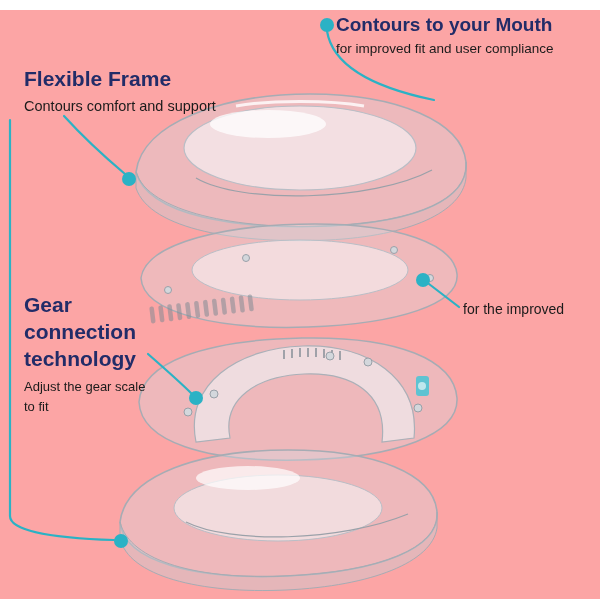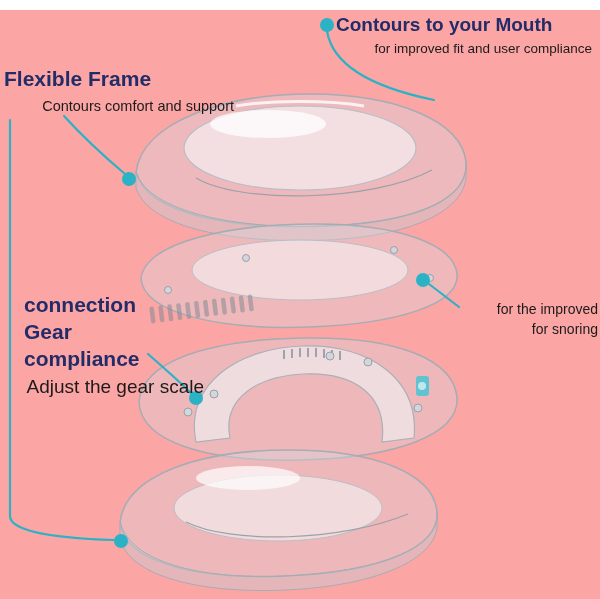--- a/index.html
+++ b/index.html
@@ -4,30 +4,30 @@
 <style>
   html,body{margin:0;padding:0;background:#ffffff;}
   .stage{
     position:relative;width:600px;height:599px;background:#fca5a5;overflow:hidden;
     font-family:Liberation Sans, sans-serif;
     margin-top:10px;
   }
   .stage svg{position:absolute;left:0;top:0;}
   .callout{position:absolute;}
   .callout-title{color:var(--navy);font-weight:700;}
-  .callout-sub{color:var(--body);font-weight:400;text-align:right;}
+  .callout-sub{color:var(--body);font-weight:400;}
   .c-contours{left:336px;top:3px;width:256px;}
   .c-contours .callout-title{font-size:19px;line-height:24px;}
   .c-contours .callout-sub{font-size:13.5px;line-height:17px;margin-top:3px;}
-  .c-flexible{left:4px;top:56px;width:230px;}
+  .c-flexible{left:24px;top:56px;width:230px;}
   .c-flexible .callout-title{font-size:21px;line-height:26px;}
   .c-flexible .callout-sub{font-size:14.5px;line-height:19px;margin-top:5px;}
   .c-gear{left:24px;top:281px;width:180px;}
   .c-gear .callout-title{font-size:21px;line-height:27px;}
-  .c-gear .callout-sub{font-size:19px;line-height:20px;margin-top:5px;}
+  .c-gear .callout-sub{font-size:13px;line-height:20px;margin-top:5px;}
   .c-micro{left:463px;top:283px;width:135px;}
   .c-micro .callout-title{font-size:21px;line-height:27px;}
   .c-micro .callout-sub{font-size:14px;line-height:20px;margin-top:6px;}
   .callout-line{stroke:var(--accent);stroke-width:2.2;fill:none;stroke-linecap:round;}
   .callout-dot{fill:var(--accent);}
 </style>
 </head>
 <body>
 
 <div class="stage">
@@ -128,31 +128,31 @@
     <div class="callout-sub">for improved fit and user compliance</div>
   </div>
 
   <div class="callout c-flexible">
     <div class="callout-title">Flexible Frame</div>
     <div class="callout-sub">Contours comfort and support</div>
   </div>
 
   <div class="callout c-gear">
     <div class="callout-title">
+      <div>Gear</div>
       <div>connection</div>
-      <div>Gear</div>
-      <div>compliance</div>
+      <div>technology</div>
     </div>
     <div class="callout-sub">
       <div>Adjust the gear scale</div>
+      <div>to fit</div>
     </div>
   </div>
 
   <div class="callout c-micro">
     <div class="callout-title">
     </div>
     <div class="callout-sub">
       <div>for the improved</div>
-      <div>for snoring</div>
     </div>
   </div>
 
 </div>
 
 </body></html>

